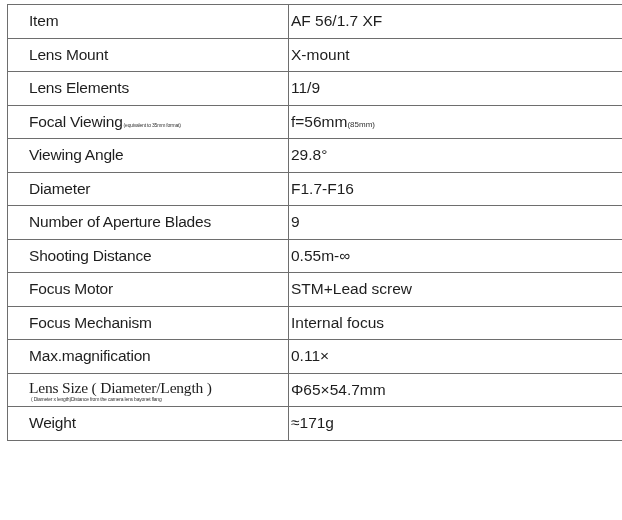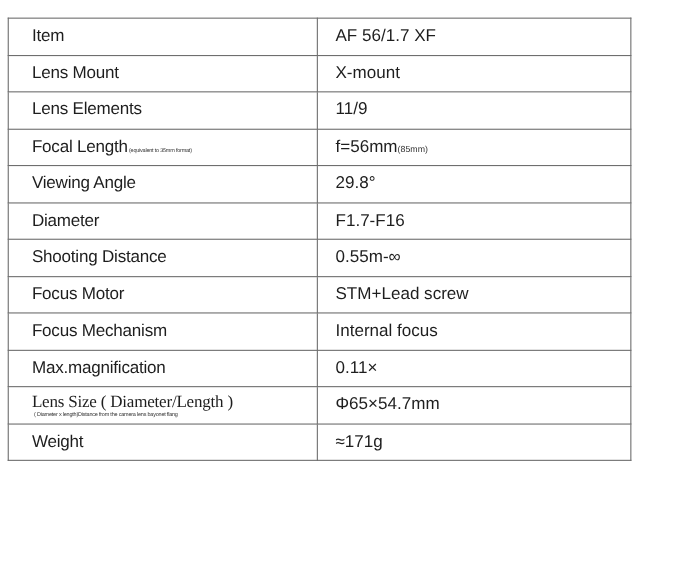--- a/index.html
+++ b/index.html
@@ -11,41 +11,41 @@
       width: 622px;
       height: 520px;
       position: relative;
       overflow: hidden;
       font-family: "Liberation Sans", "DejaVu Sans", sans-serif;
       color: #1e1e1e;
     }
     .spec-table {
       position: absolute;
       left: 7px;
-      top: 16px;
-      width: 567px;
+      top: 4px;
+      width: 616px;
       border-collapse: collapse;
       table-layout: fixed;
     }
     .spec-table td {
       border: 1.5px solid #6e6e6e;
       height: 32.5px;
       padding: 0;
       vertical-align: middle;
       font-size: 15.5px;
       white-space: nowrap;
       overflow: hidden;
     }
     .spec-table td.label {
       width: 259px;
       padding-left: 21px;
       letter-spacing: -0.2px;
     }
     .spec-table td.value {
-      padding-left: 16px;
+      padding-left: 2px;
     }
     .sub-inline {
       font-size: 5px;
       vertical-align: baseline;
       color: #333;
       margin-left: 1px;
     }
     .sub-value {
       font-size: 8px;
       color: #333;
@@ -77,33 +77,37 @@
     <tr>
       <td class="label">Lens Mount</td>
       <td class="value">X-mount</td>
     </tr>
     <tr>
       <td class="label">Lens Elements</td>
       <td class="value">11/9</td>
     </tr>
     <tr>
       <td class="label">
-        <span>Focal Length</span><span class="sub-inline">(equivalent to 35mm format)</span>
+        <span>Focal Viewing</span><span class="sub-inline">(equivalent to 35mm format)</span>
       </td>
       <td class="value">
         <span>f=56mm</span><span class="sub-value">(85mm)</span>
       </td>
     </tr>
     <tr>
       <td class="label">Viewing Angle</td>
       <td class="value">29.8°</td>
     </tr>
     <tr>
       <td class="label">Diameter</td>
       <td class="value">F1.7-F16</td>
+    </tr>
+    <tr>
+      <td class="label">Number of Aperture Blades</td>
+      <td class="value">9</td>
     </tr>
     <tr>
       <td class="label">Shooting Distance</td>
       <td class="value">0.55m-∞</td>
     </tr>
     <tr>
       <td class="label">Focus Motor</td>
       <td class="value">STM+Lead screw</td>
     </tr>
     <tr>

